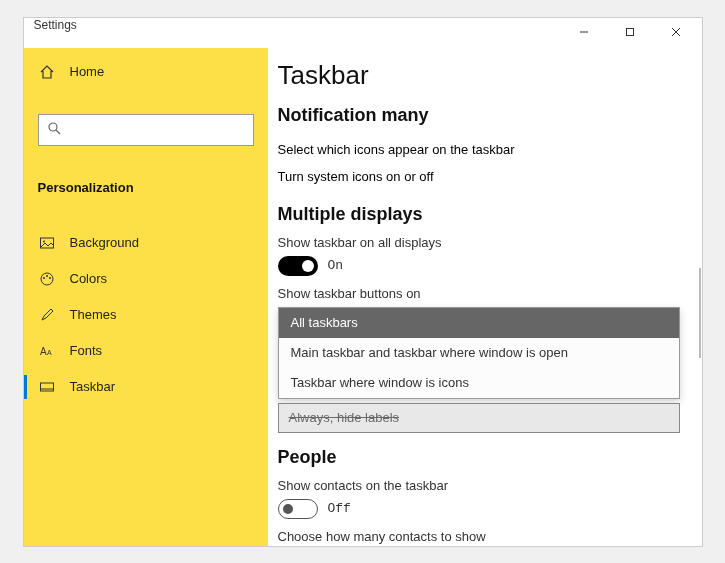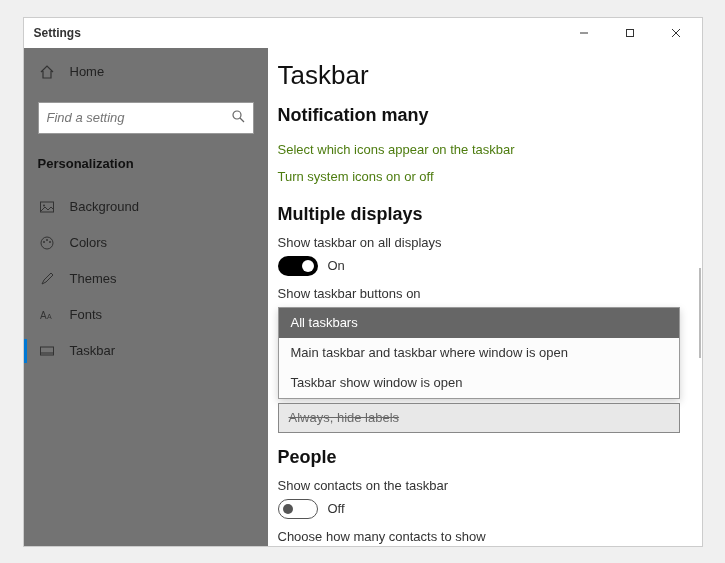--- a/index.html
+++ b/index.html
@@ -17,26 +17,24 @@
       height: 530px;
       background: #fff;
       border: 1px solid #ccc;
       display: flex;
       flex-direction: column;
       position: relative;
     }
     .titlebar {
       height: 30px;
       display: flex;
-      align-items: center;
       justify-content: space-between;
       padding: 0 4px 0 10px;
       font-size: 12px;
       color: #333;
-      font-weight: bold;
     }
     .titlebar-controls {
       display: flex;
       gap: 2px;
     }
     .titlebar-btn {
       width: 44px;
       height: 28px;
       display: flex;
       align-items: center;
@@ -48,22 +46,22 @@
     .body {
       flex: 1;
       display: flex;
       overflow: hidden;
     }
     .sidebar {
       width: 244px;
       padding: 6px 0 0 0;
       display: flex;
       flex-direction: column;
-      gap: 4px;
-      background: #737373;
+      gap: 16px;
+      background: #fde047;
     }
     .nav-item {
       display: flex;
       align-items: center;
       gap: 14px;
       height: 36px;
       padding: 0 14px;
       font-size: 13px;
       color: #222;
       cursor: pointer;
@@ -126,21 +124,21 @@
       margin: 6px 0 14px 0;
     }
     h2 {
       font-size: 18px;
       font-weight: 600;
       color: #111;
       margin: 14px 0 10px 0;
     }
     .link-line {
       font-size: 13px;
-      color: #4d7c0f;
+      color: #000000;
       padding: 6px 0;
       cursor: pointer;
     }
     .setting-label {
       font-size: 13px;
       color: #333;
       margin: 10px 0 6px 0;
     }
     .toggle-row {
       display: flex;
@@ -178,20 +176,21 @@
       width: 10px;
       height: 10px;
       background: #555;
       border-radius: 50%;
       left: 4px;
       top: 4px;
     }
     .toggle-state {
       font-size: 13px;
       color: #333;
+      font-family: Liberation Mono, monospace;
     }
     .dropdown-peek {
       border: 1px solid #888;
       background: #e8e8e8;
       height: 30px;
       display: flex;
       align-items: center;
       padding: 0 10px;
       font-size: 13px;
       color: #333;
@@ -261,21 +260,20 @@
         <span class="icon">
           <svg width="16" height="16" viewBox="0 0 16 16">
               <path d="M2 8 L8 2 L14 8 M4 7 V14 H12 V7" stroke="#333" stroke-width="1.2" fill="none"></path>
             </svg>
         </span>
         <span>Home</span>
       </div>
 
       <div class="search-wrap">
         <div class="search-box">
-          <input type="text" placeholder="Find a setting" style="">
           <span class="icon">
             <svg width="14" height="14" viewBox="0 0 14 14">
                 <circle cx="6" cy="6" r="4" stroke="#666" stroke-width="1.2" fill="none"></circle>
                 <line x1="9" y1="9" x2="13" y2="13" stroke="#666" stroke-width="1.2"></line>
               </svg>
           </span>
         </div>
       </div>
 
       <div class="section-label">Personalization</div>
@@ -343,21 +341,21 @@
       <div class="toggle-row">
         <div class="toggle on"></div>
         <span class="toggle-state">On</span>
       </div>
 
       <div class="setting-label">Show taskbar buttons on</div>
 
       <div class="dropdown-open">
         <div class="dropdown-option active">All taskbars</div>
         <div class="dropdown-option">Main taskbar and taskbar where window is open</div>
-        <div class="dropdown-option">Taskbar show window is open</div>
+        <div class="dropdown-option">Taskbar where window is icons</div>
       </div>
       <div class="dropdown-peek">
         <span style="text-decoration:line-through;opacity:.7">Always, hide labels</span>
       </div>
 
       <h2>People</h2>
       <div class="setting-label">Show contacts on the taskbar</div>
       <div class="toggle-row">
         <div class="toggle off"></div>
         <span class="toggle-state">Off</span>

